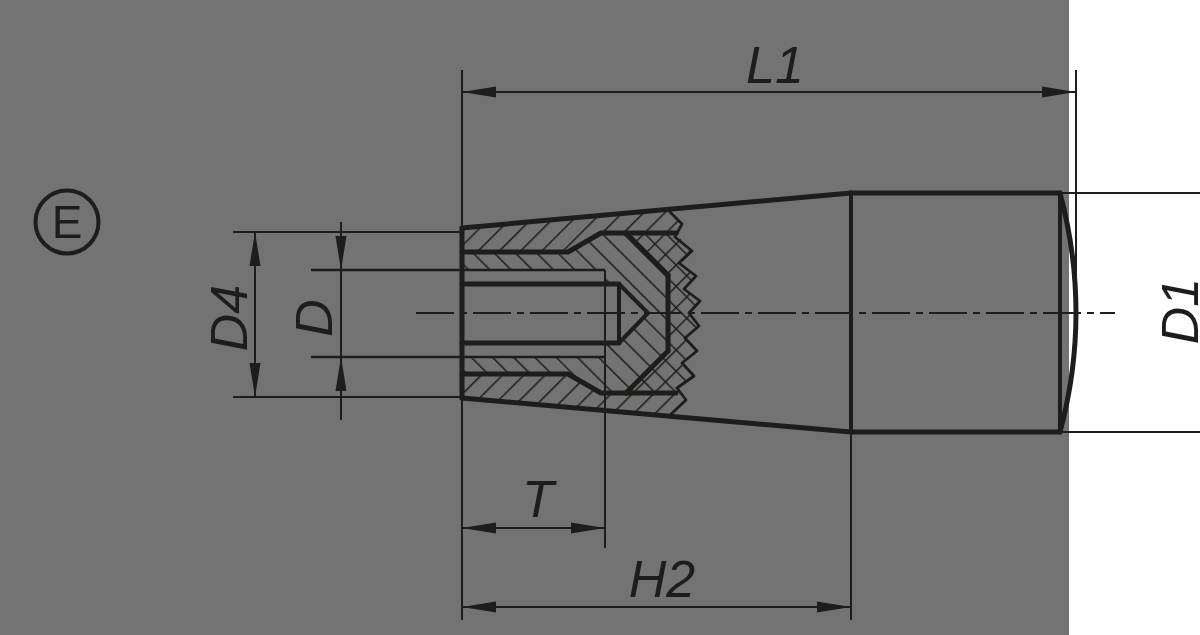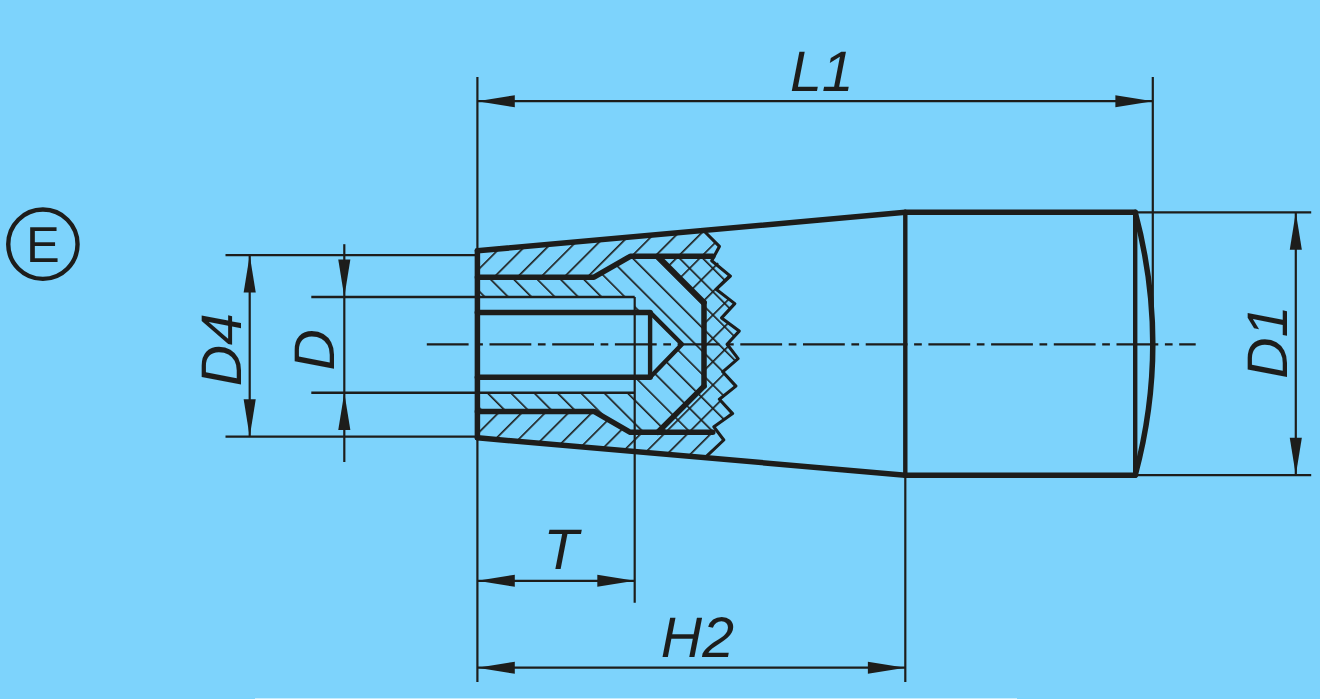--- a/index.html
+++ b/index.html
@@ -6,23 +6,24 @@
     margin: 0;
     padding: 0;
     background: #ffffff;
     width: 1200px;
     height: 635px;
     overflow: hidden;
     font-family: "Liberation Sans", sans-serif;
   }
   .canvas {
     position: relative;
-    width: 1200px;
+    width: 1041px;
     height: 635px;
-    background: #7dd3fc;
+    background: #737373;
+    padding-left: 28px;
   }
   svg { display: block; }
   .outline   { stroke: #1d1d1b; fill: none; stroke-width: 5;   stroke-linejoin: round; stroke-linecap: round; }
   .outline-m { stroke: #1d1d1b; fill: none; stroke-width: 4;   stroke-linejoin: round; }
   .thin      { stroke: #1d1d1b; fill: none; stroke-width: 2;   }
   .thread    { stroke: #1d1d1b; fill: none; stroke-width: 2.4; }
   .breakline { stroke: #1d1d1b; fill: none; stroke-width: 2.8; stroke-linejoin: round; }
   .dim       { stroke: #1d1d1b; fill: none; stroke-width: 2;   }
   .arrow     { fill: #1d1d1b; stroke: none; }
   .dim-text  {

